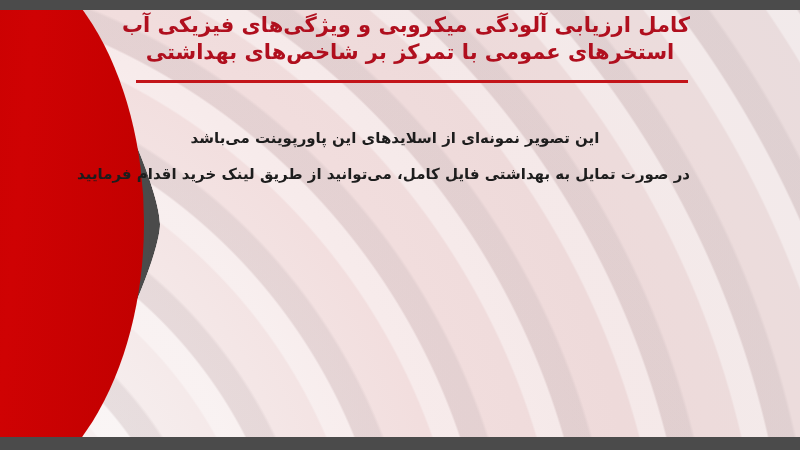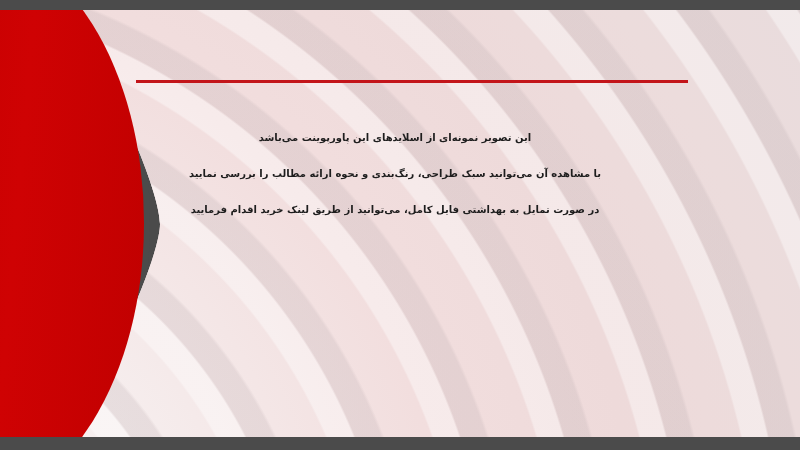--- a/index.html
+++ b/index.html
@@ -128,21 +128,21 @@
   .body-block {
     position: absolute;
     left: 100px; top: 120px;
     width: 590px;
     z-index: 7;
     direction: rtl;
     text-align: center;
   }
   .body-line {
     color: #1d1d1d;
-    font-size: 10px;
+    font-size: 15px;
     font-weight: 600;
     line-height: 36px;
     white-space: nowrap;
   }
 </style>
 </head>
 <body>
 
 <div id="slide">
 
@@ -153,22 +153,25 @@
   <div class="panel-clip">
     <div class="panel" style="top:0;left:0;"></div>
     <div class="panel-hi"></div>
   </div>
 
   <div class="red-shape"></div>
 
   <div class="band-top"></div>
   <div class="band-bottom"></div>
 
+  <div class="title-block">
+    <div class="title-line">کامل ارزیابی آلودگی میکروبی و ویژگی‌های فیزیکی آب</div>
+    <div class="title-line">استخرهای عمومی با تمرکز بر شاخص‌های بهداشتی</div>
+  </div>
 
   <div class="title-rule"></div>
 
   <div class="body-block">
     <div class="body-line">این تصویر نمونه‌ای از اسلایدهای این پاورپوینت می‌باشد</div>
-    <div class="body-line">با مشاهده آن می‌توانید سبک طراحی، رنگ‌بندی و نحوه ارائه مطالب را بررسی نمایید</div>
     <div class="body-line">در صورت تمایل به بهداشتی فایل کامل، می‌توانید از طریق لینک خرید اقدام فرمایید</div>
   </div>
 
 </div>
 
 </body></html>

